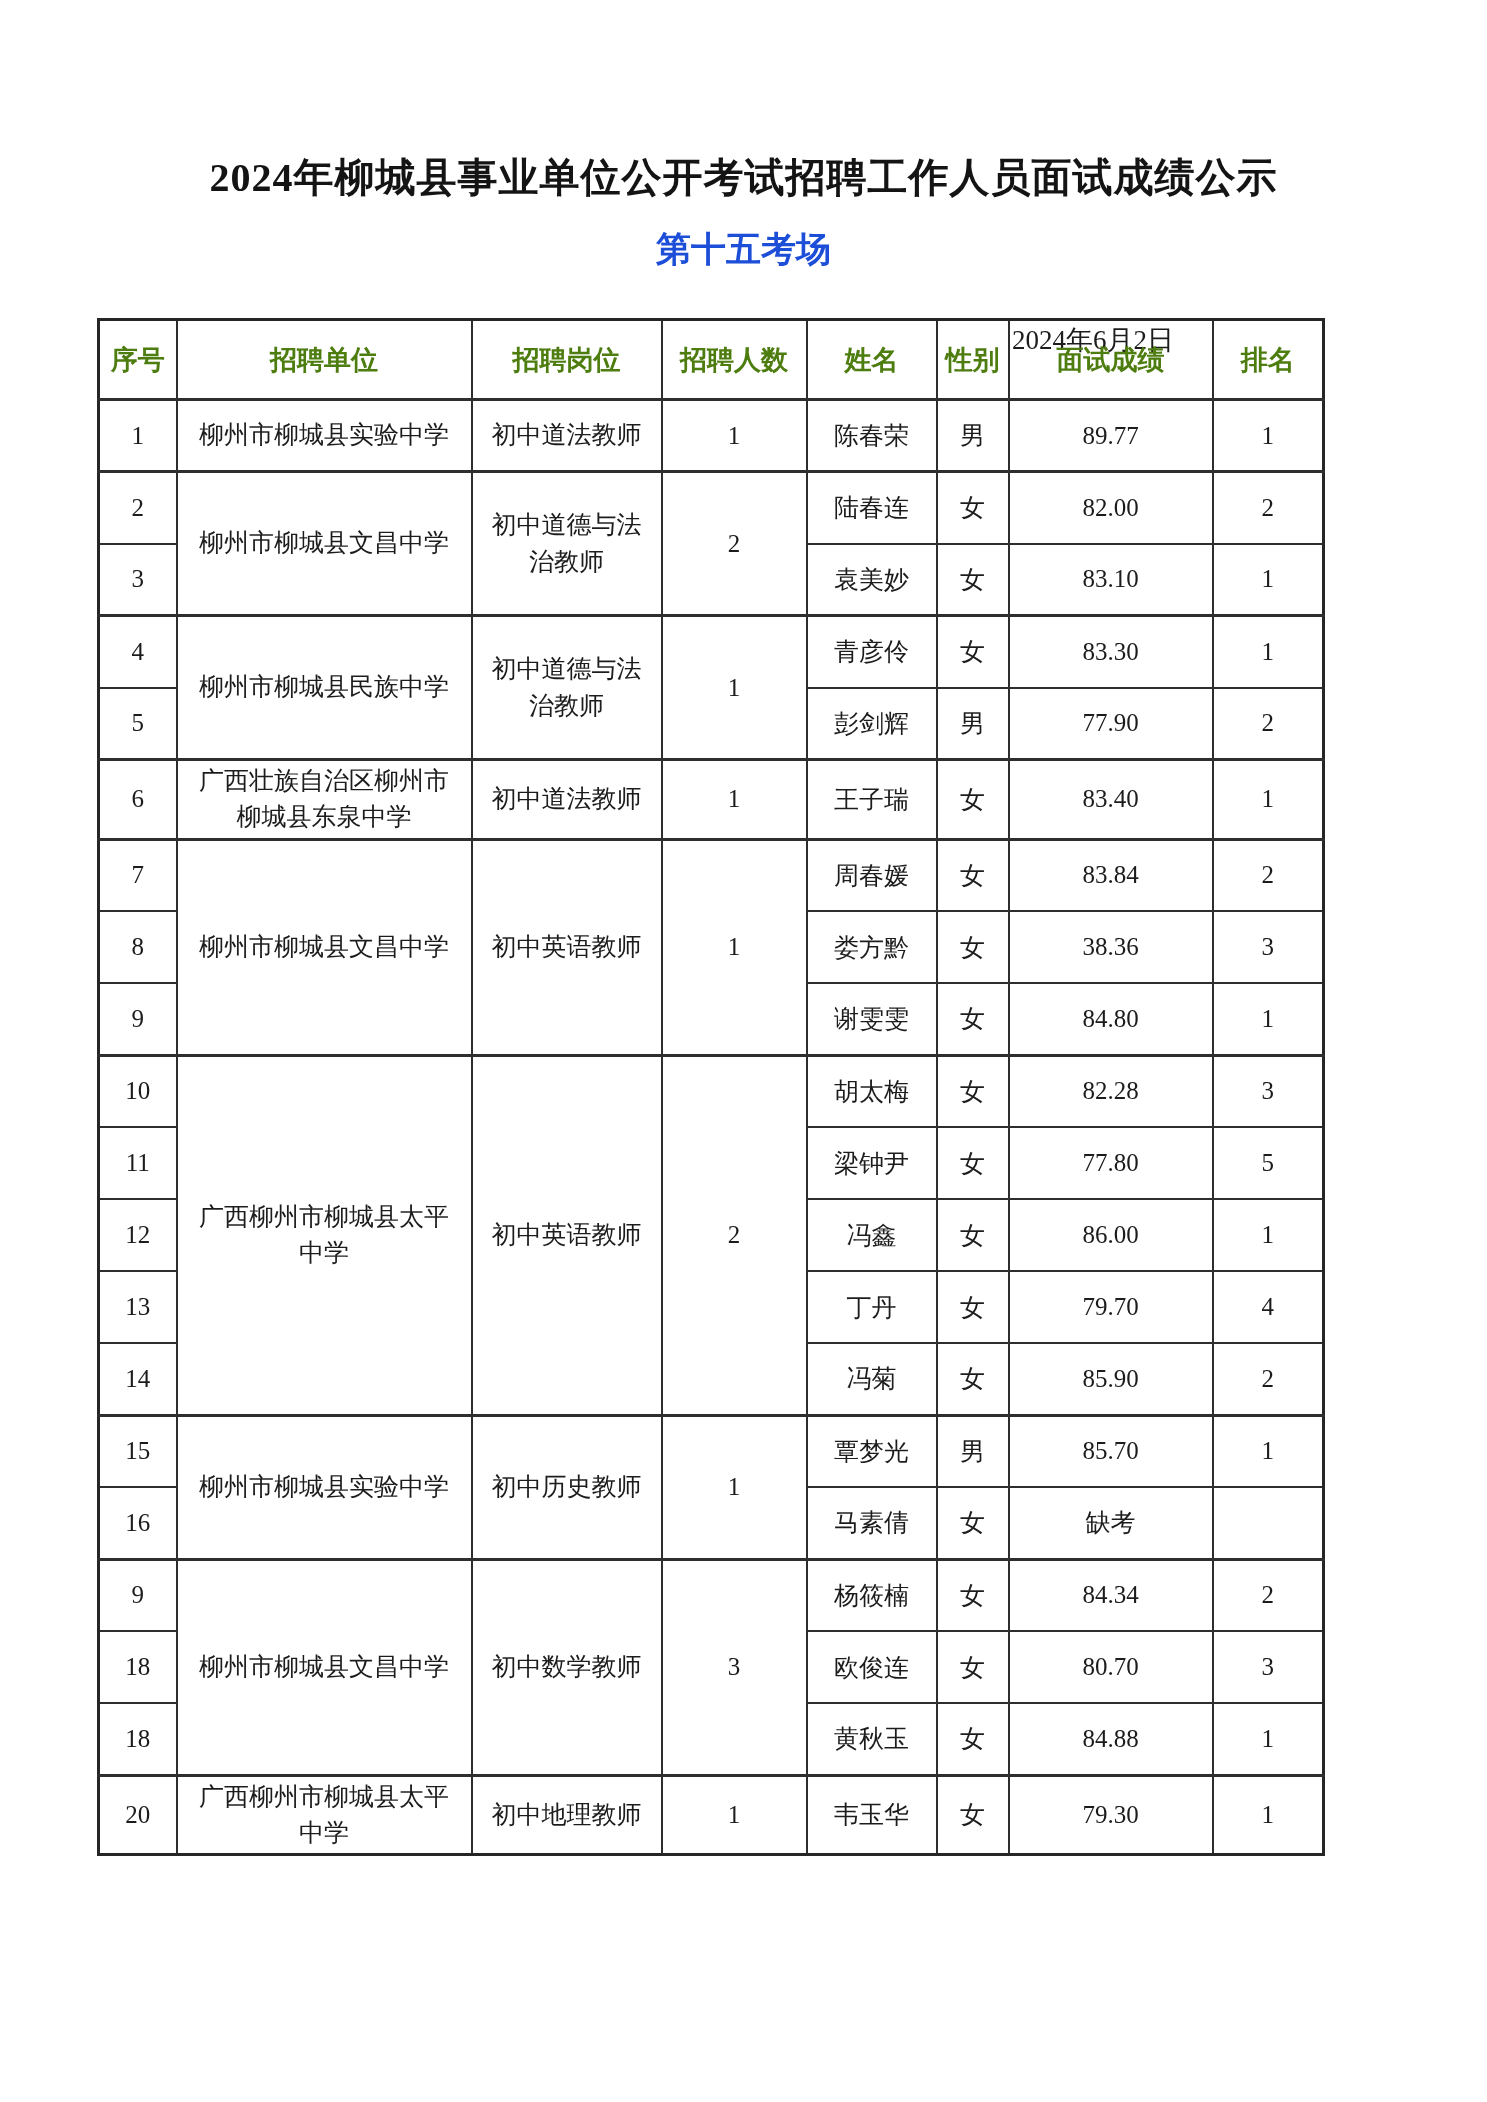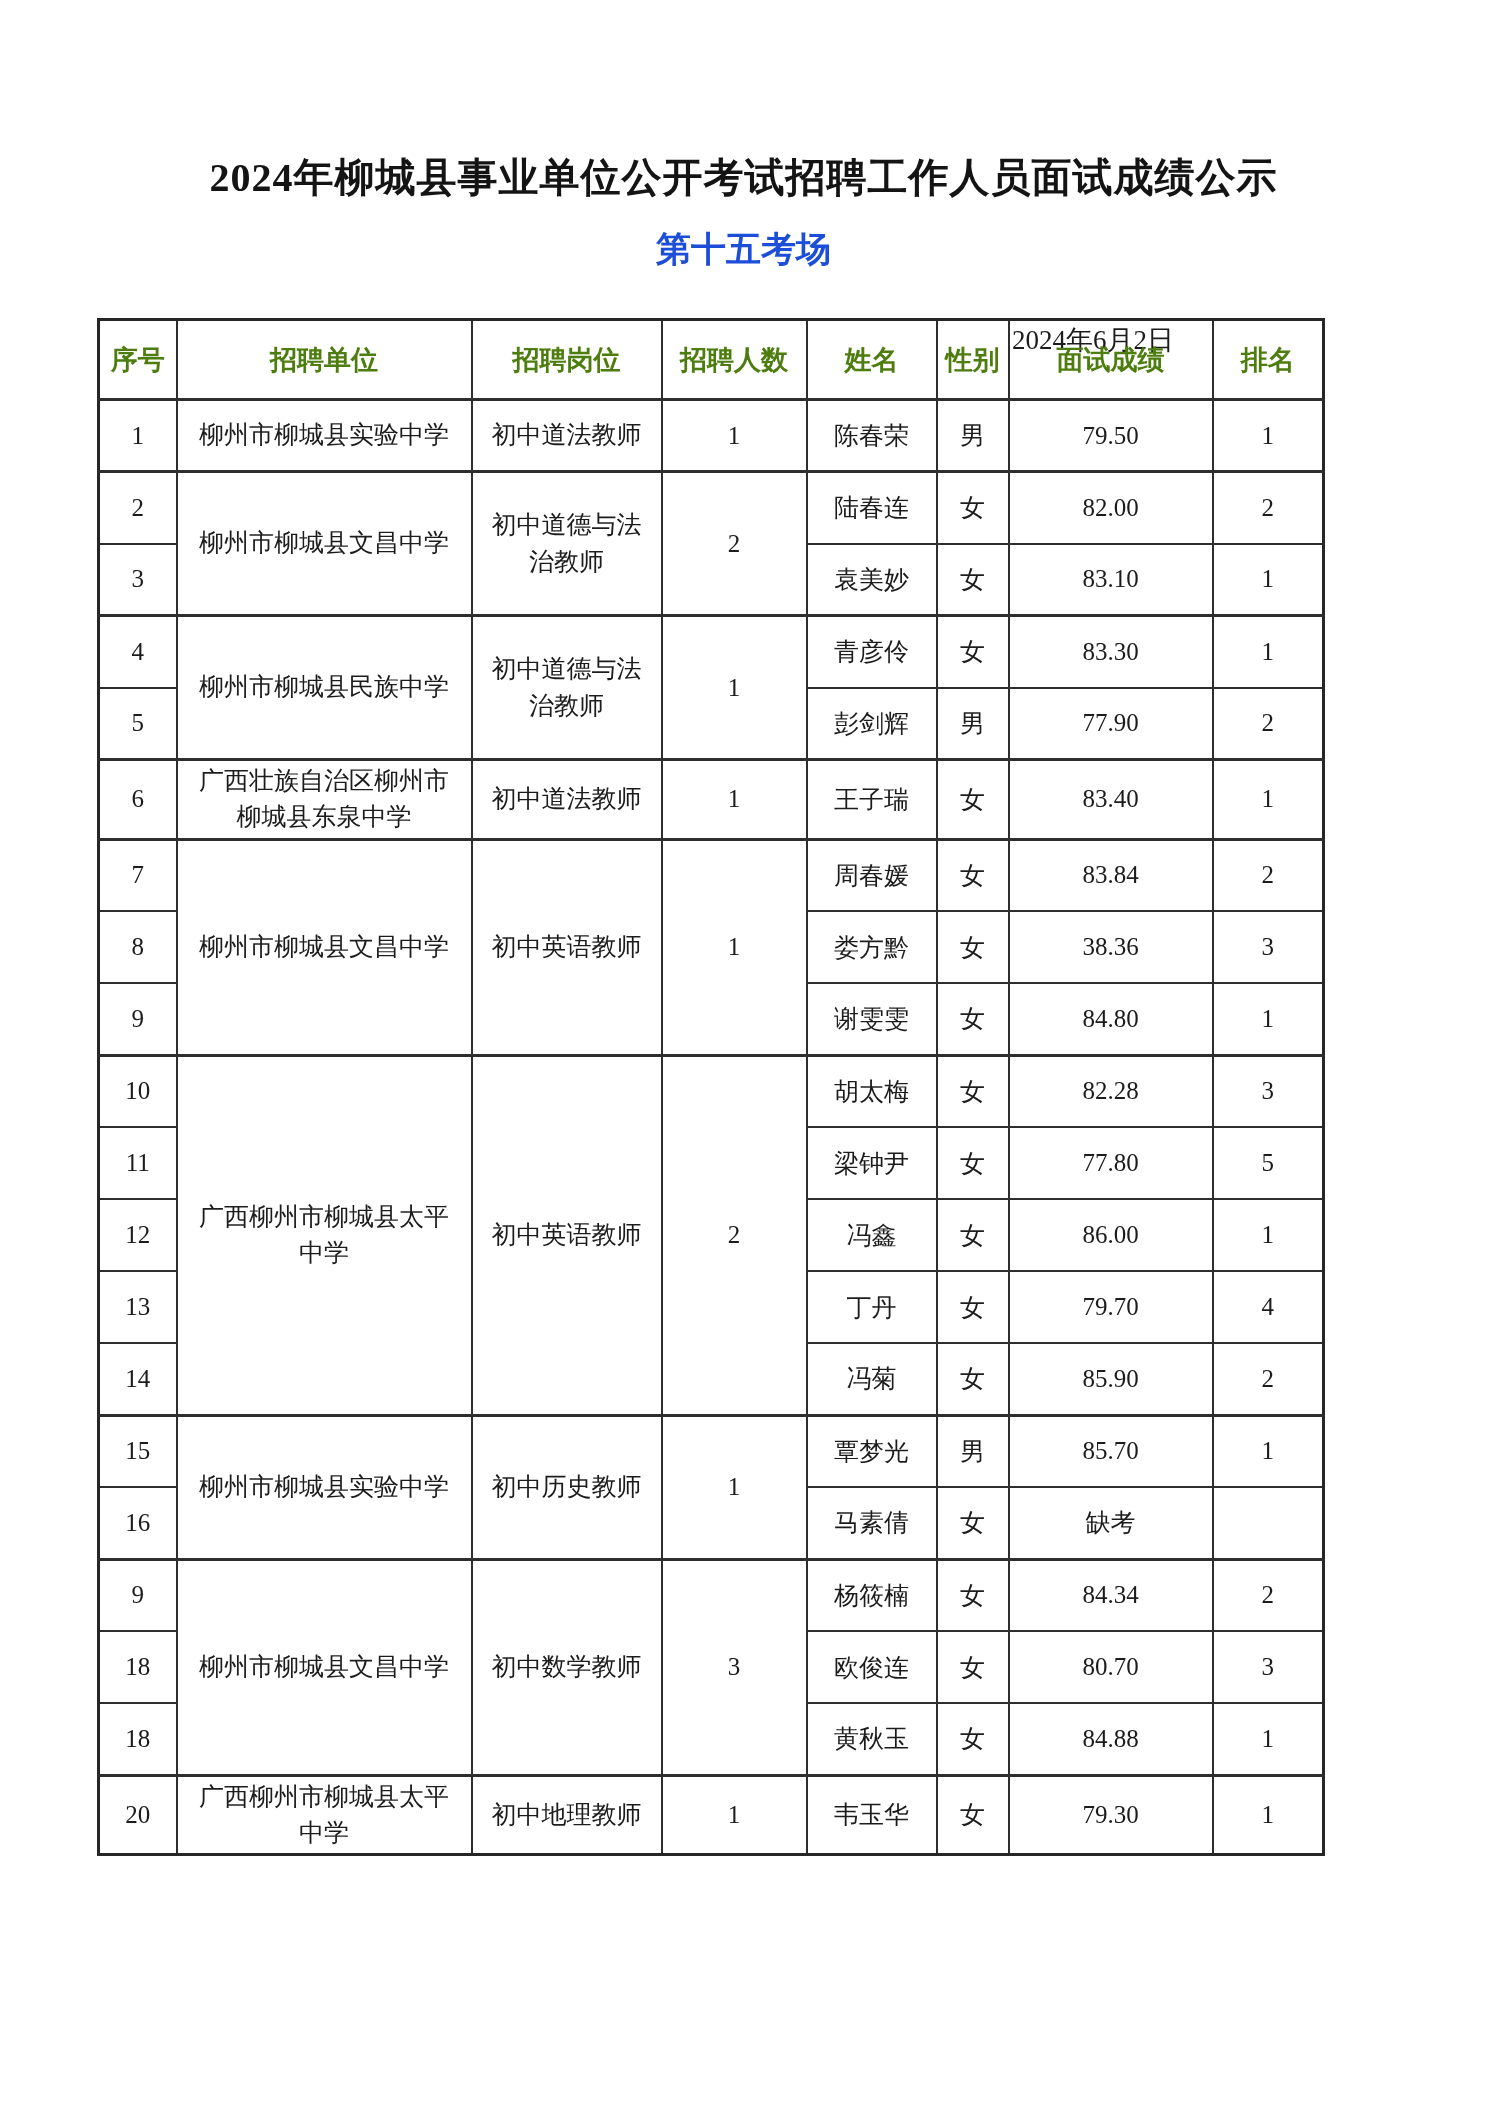--- a/index.html
+++ b/index.html
@@ -102,21 +102,21 @@
       </tr>
     </thead>
     <tbody>
         <tr class="group-start">
           <td class="cell-no">1</td>
           <td class="cell-unit">柳州市柳城县实验中学</td>
           <td class="cell-post">初中道法教师</td>
           <td class="cell-count">1</td>
           <td class="cell-name">陈春荣</td>
           <td class="cell-gender">男</td>
-          <td class="cell-score">79.50</td>
+          <td class="cell-score">89.77</td>
           <td class="cell-rank">1</td>
         </tr>
         <tr class="group-start">
           <td class="cell-no">2</td>
           <td class="cell-unit" rowspan="2">柳州市柳城县文昌中学</td>
           <td class="cell-post" rowspan="2">初中道德与法
 治教师</td>
           <td class="cell-count" rowspan="2">2</td>
           <td class="cell-name">陆春连</td>
           <td class="cell-gender">女</td>

